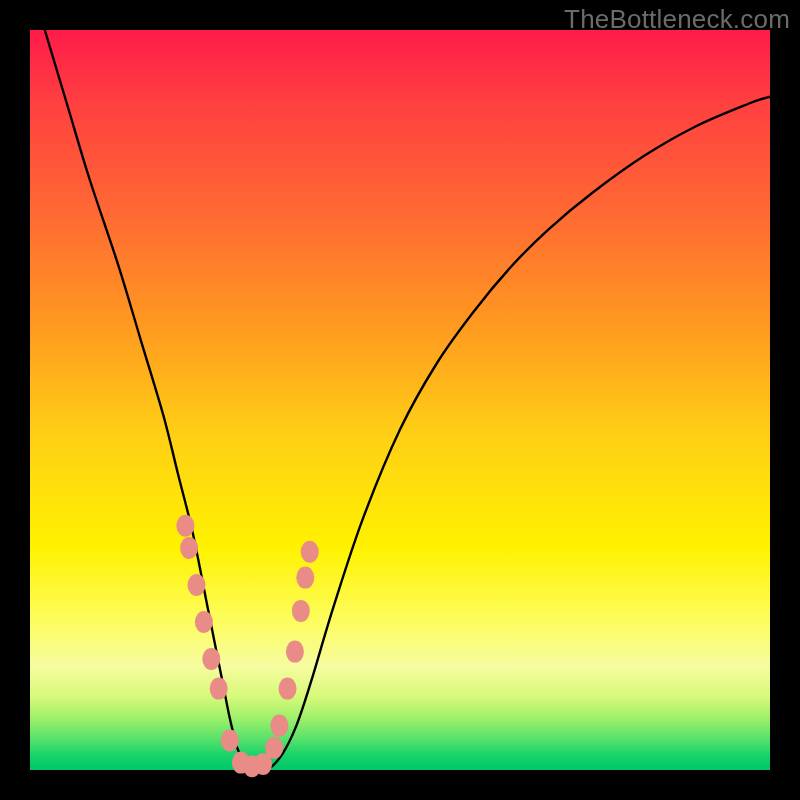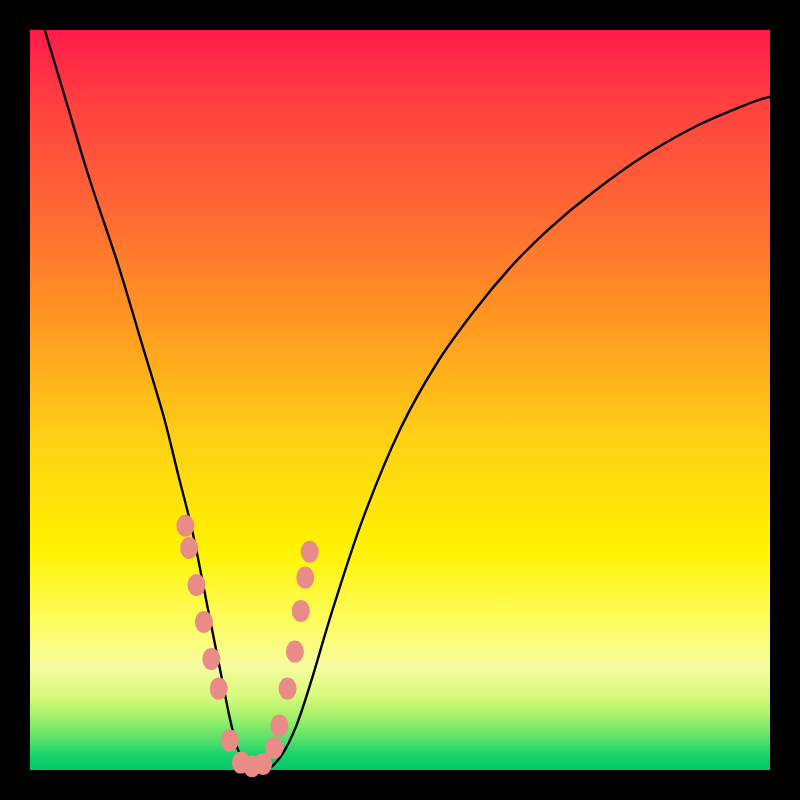--- a/index.html
+++ b/index.html
@@ -57,20 +57,21 @@
     width: 740px;
     height: 740px;
     overflow: visible;
   }
 </style>
 </head>
 <body>
 
 <div class="frame">
 
+  <div class="watermark">TheBottleneck.com</div>
 
   <div class="plot-area">
     <svg class="curve" viewBox="0 0 740 740" preserveAspectRatio="none">
       <path id="curve-path" fill="none" stroke="#000" stroke-width="2.4" stroke-linecap="round" stroke-linejoin="round" d="M 14.80 0.00 C 18.50 12.33, 29.60 49.33, 37.00 74.00 C 44.40 98.67, 50.57 120.87, 59.20 148.00 C 67.83 175.13, 80.17 209.67, 88.80 236.80 C 97.43 263.93, 103.60 286.13, 111.00 310.80 C 118.40 335.47, 127.03 362.60, 133.20 384.80 C 139.37 407.00, 143.07 424.27, 148.00 444.00 C 152.93 463.73, 157.87 481.00, 162.80 503.20 C 167.73 525.40, 172.67 552.53, 177.60 577.20 C 182.53 601.87, 188.70 632.70, 192.40 651.20 C 196.10 669.70, 197.33 677.10, 199.80 688.20 C 202.27 699.30, 204.73 710.40, 207.20 717.80 C 209.67 725.20, 212.13 728.90, 214.60 732.60 C 217.07 736.30, 218.30 738.77, 222.00 740.00 C 225.70 741.23, 231.87 742.47, 236.80 740.00 C 241.73 737.53, 246.67 732.60, 251.60 725.20 C 256.53 717.80, 261.47 707.93, 266.40 695.60 C 271.33 683.27, 275.03 670.93, 281.20 651.20 C 287.37 631.47, 294.77 604.33, 303.40 577.20 C 312.03 550.07, 321.90 518.00, 333.00 488.40 C 344.10 458.80, 357.67 425.50, 370.00 399.60 C 382.33 373.70, 394.67 352.73, 407.00 333.00 C 419.33 313.27, 431.67 297.23, 444.00 281.20 C 456.33 265.17, 468.67 250.37, 481.00 236.80 C 493.33 223.23, 504.43 212.13, 518.00 199.80 C 531.57 187.47, 546.37 175.13, 562.40 162.80 C 578.43 150.47, 596.93 136.90, 614.20 125.80 C 631.47 114.70, 648.73 104.83, 666.00 96.20 C 683.27 87.57, 705.47 78.93, 717.80 74.00 C 730.13 69.07, 736.30 67.83, 740.00 66.60"></path>
       <g id="markers-group">
           <ellipse cx="155.40" cy="495.80" rx="9" ry="11" fill="#e98b86"></ellipse>
           <ellipse cx="159.10" cy="518.00" rx="9" ry="11" fill="#e98b86"></ellipse>
           <ellipse cx="166.50" cy="555.00" rx="9" ry="11" fill="#e98b86"></ellipse>
           <ellipse cx="173.90" cy="592.00" rx="9" ry="11" fill="#e98b86"></ellipse>
           <ellipse cx="181.30" cy="629.00" rx="9" ry="11" fill="#e98b86"></ellipse>

